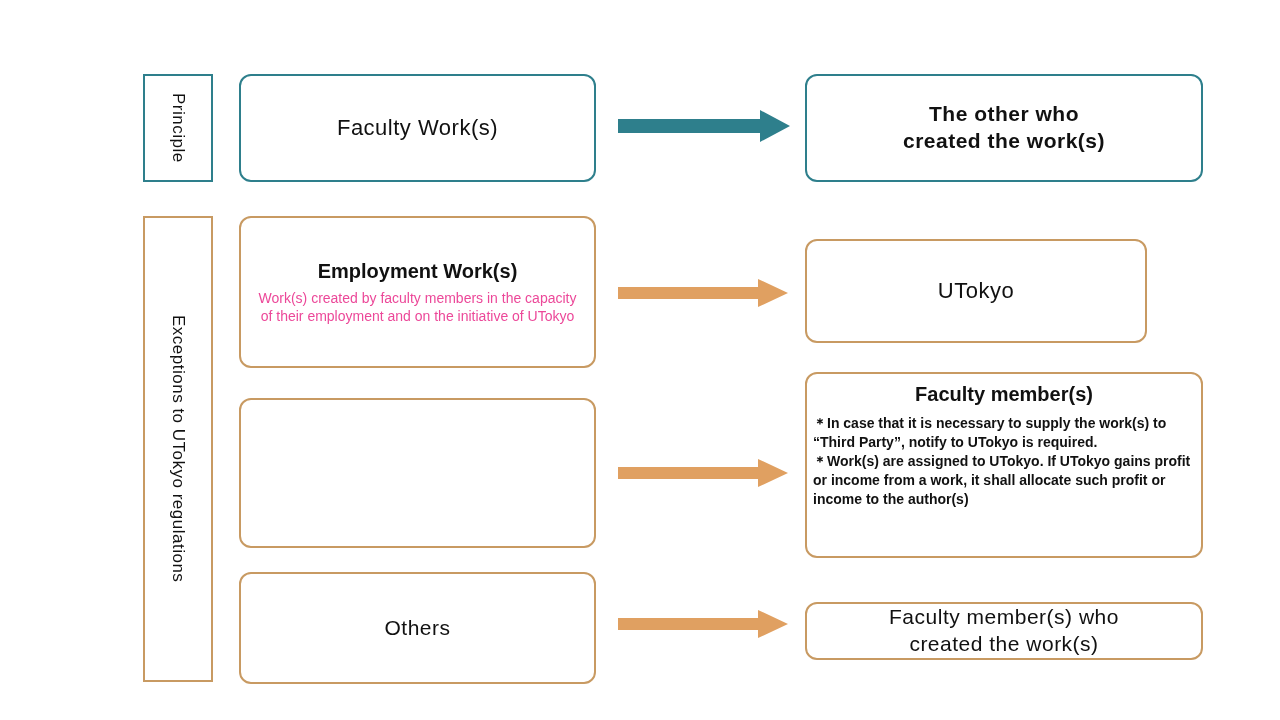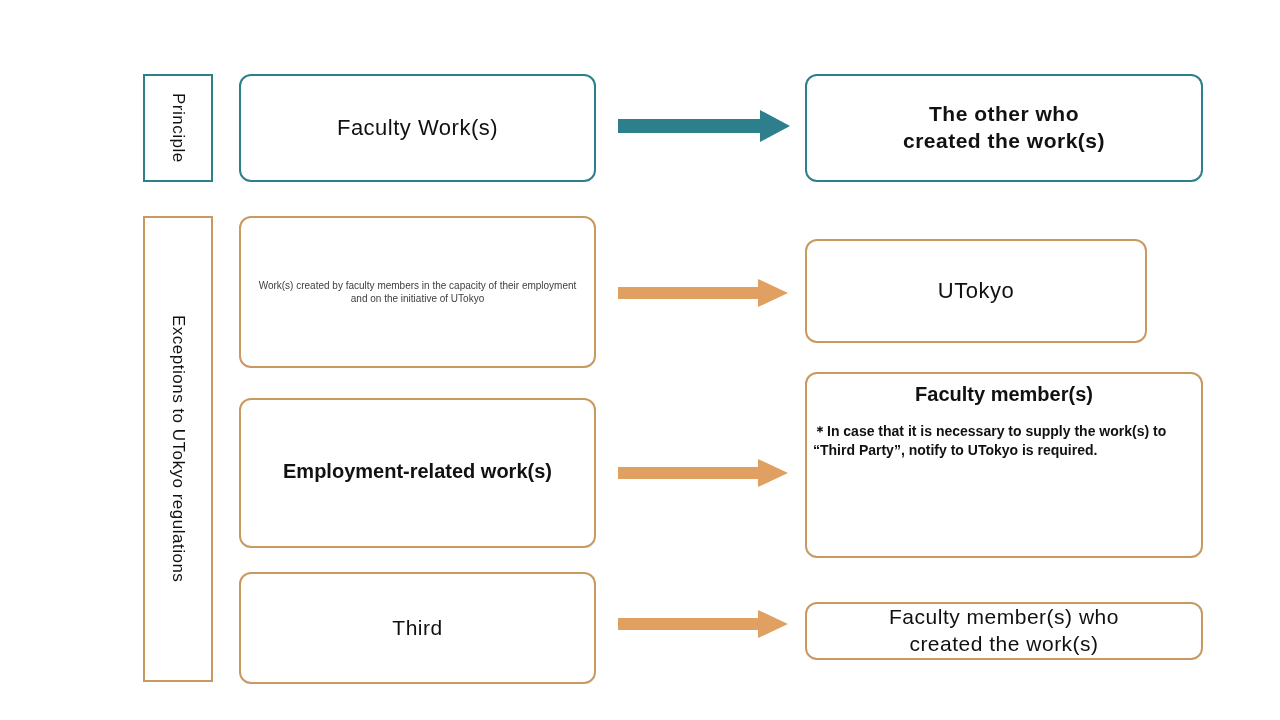--- a/index.html
+++ b/index.html
@@ -73,25 +73,25 @@
     line-height: 1.2;
     margin-bottom: 6px;
   }
   .title-plain {
     font-size: 21px;
     font-weight: 400;
     letter-spacing: 0.5px;
     line-height: 1.3;
   }
   .body-sm {
-    font-size: 10px;
+    font-size: 14px;
     font-weight: 400;
     line-height: 1.32;
     letter-spacing: 0px;
-    color: #404040;
+    color: #ec4899;
   }
   .notes {
     font-size: 14px;
     line-height: 1.36;
     text-align: left;
     width: 100%;
     box-sizing: border-box;
     padding: 0 8px 0 6px;
   }
   .note-line { display: block; font-weight: bold; }
@@ -116,48 +116,49 @@
   <svg class="arrow" style="left:618px; top:108px;" width="172" height="36" viewBox="0 0 172 36">
     <path d="M0,11 L142,11 L142,2 L172,18 L142,34 L142,25 L0,25 Z" fill="#2e7f8c"></path>
   </svg>
 
   <div class="box rounded teal-border" style="left:805px; top:74px; width:398px; height:108px;">
     <div class="title-lg" style="font-weight:700;">The other who</div>
     <div class="title-lg" style="font-weight:700;">created the work(s)</div>
   </div>
 
   <div class="box rounded orange-border" style="left:239px; top:216px; width:357px; height:152px; padding:6px 16px;">
+    <div class="title-bold" style="font-size:20px;">Employment Work(s)</div>
     <div class="body-sm">Work(s) created by faculty members in the capacity of their employment and on the initiative of UTokyo</div>
   </div>
 
   <svg class="arrow" style="left:618px; top:277px;" width="170" height="32" viewBox="0 0 170 32">
     <path d="M0,10 L140,10 L140,2 L170,16 L140,30 L140,22 L0,22 Z" fill="#e0a061"></path>
   </svg>
 
   <div class="box rounded orange-border" style="left:805px; top:239px; width:342px; height:104px;">
     <div class="title-plain" style="font-size:22px;">UTokyo</div>
   </div>
 
   <div class="box rounded orange-border" style="left:239px; top:398px; width:357px; height:150px; padding:4px 10px;">
-    <div class="title-bold" style="font-size:20px; margin-bottom:4px;">Employment-related work(s)</div>
   </div>
 
   <svg class="arrow" style="left:618px; top:457px;" width="170" height="32" viewBox="0 0 170 32">
     <path d="M0,10 L140,10 L140,2 L170,16 L140,30 L140,22 L0,22 Z" fill="#e0a061"></path>
   </svg>
 
   <div class="box rounded orange-border" style="left:805px; top:372px; width:398px; height:186px; justify-content:flex-start; padding-top:8px;">
-    <div class="title-bold" style="font-size:20px; margin-bottom:16px;">Faculty member(s)</div>
+    <div class="title-bold" style="font-size:20px; margin-bottom:8px;">Faculty member(s)</div>
     <div class="notes">
       <span class="note-line">＊In case that it is necessary to supply the work(s) to “Third Party”, notify to UTokyo is required.</span>
+      <span class="note-line">＊Work(s) are assigned to UTokyo. If UTokyo gains profit or income from a work, it shall allocate such profit or income to the author(s)</span>
     </div>
   </div>
 
   <div class="box rounded orange-border" style="left:239px; top:572px; width:357px; height:112px;">
-    <div class="title-plain" style="font-size:21px;">Third</div>
+    <div class="title-plain" style="font-size:21px;">Others</div>
   </div>
 
   <svg class="arrow" style="left:618px; top:608px;" width="170" height="32" viewBox="0 0 170 32">
     <path d="M0,10 L140,10 L140,2 L170,16 L140,30 L140,22 L0,22 Z" fill="#e0a061"></path>
   </svg>
 
   <div class="box rounded orange-border" style="left:805px; top:586px; width:398px; height:58px;margin-top:16px;">
     <div class="title-lg" style="font-size:21px;">Faculty member(s) who</div>
     <div class="title-lg" style="font-size:21px;">created the work(s)</div>
   </div>

